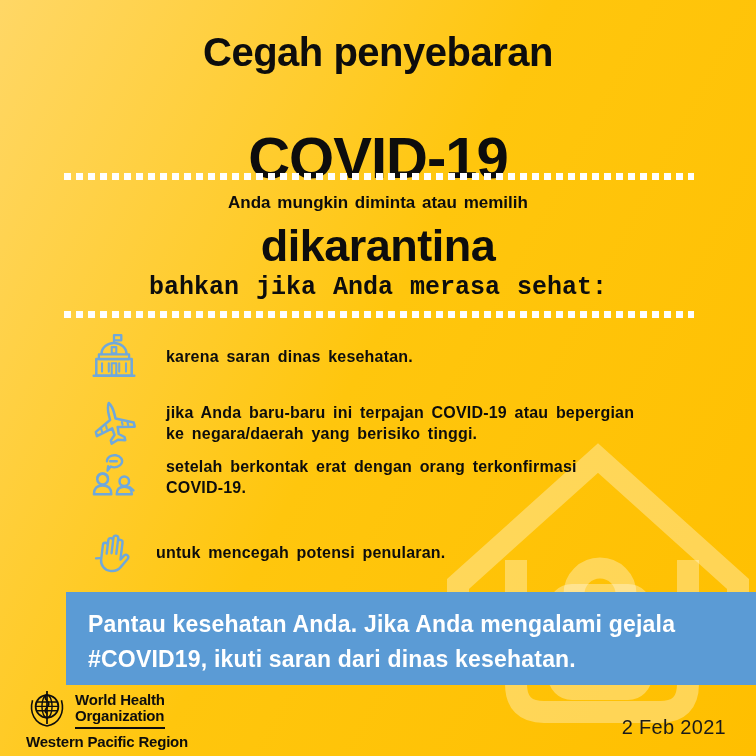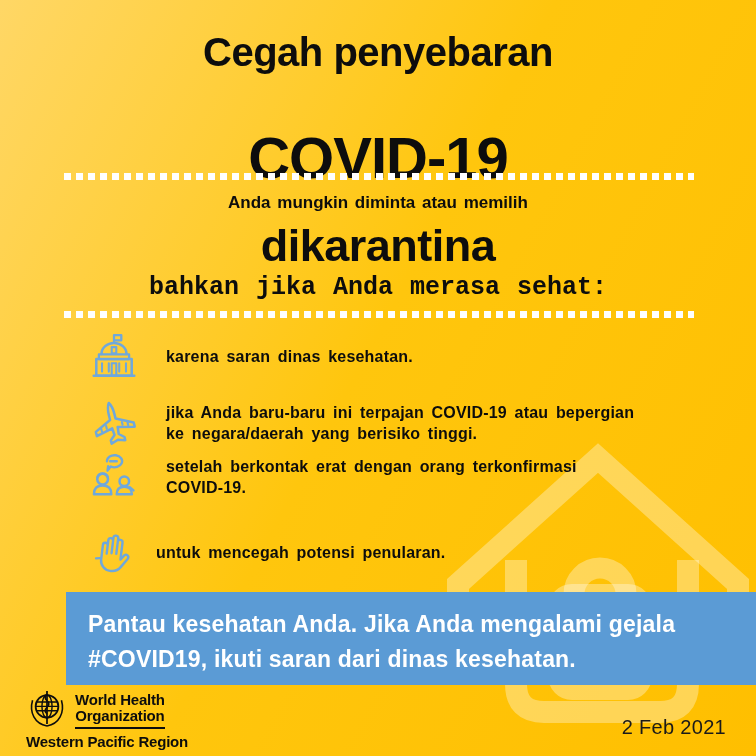--- a/index.html
+++ b/index.html
@@ -60,21 +60,21 @@
   .banner {
     position:absolute; left:66px; top:592px; width:713px; height:93px;
     background:#5b9bd5; z-index:3;
   }
   .banner-text {
     padding:15px 0 0 22px; color:#ffffff; font-size:23px; font-weight:700;
     line-height:1.5; letter-spacing:0.2px; white-space:pre-line;
   }
 
   .footer { position:absolute; left:26px; top:688px; z-index:3; }
-  .who-lockup { display:flex; align-items:flex-start; gap:7px;text-align:center; }
+  .who-lockup { display:flex; align-items:flex-start; gap:7px; }
   .who-emblem { width:42px; height:42px; }
   .who-names { padding-top:4px; border-bottom:2px solid #0d0d0d; padding-bottom:3px; }
   .who-name-line { font-size:15px; font-weight:700; line-height:1.05; letter-spacing:-0.2px; }
   .who-region { font-size:15px; font-weight:700; margin-top:3px; letter-spacing:-0.2px; }
 
   .date {
     position:absolute; right:30px; top:716px; z-index:3;
     font-size:20px; color:#1a1a1a; letter-spacing:0.3px;
   }
 

